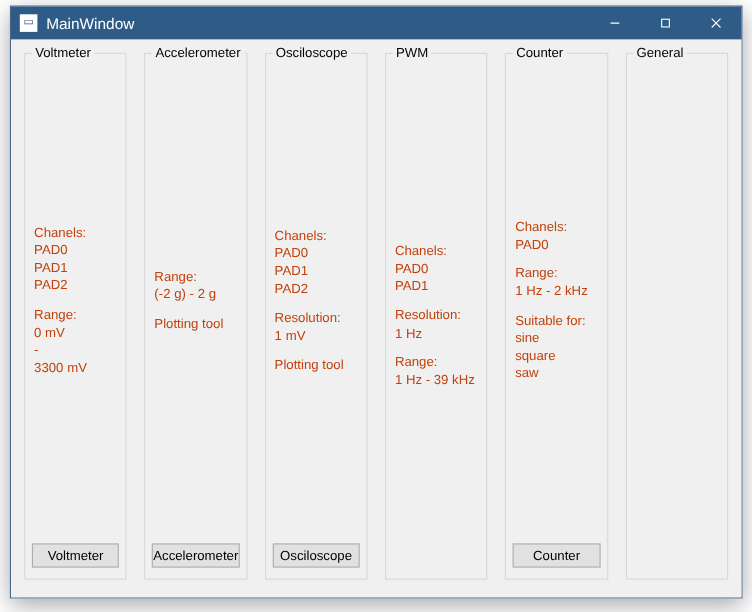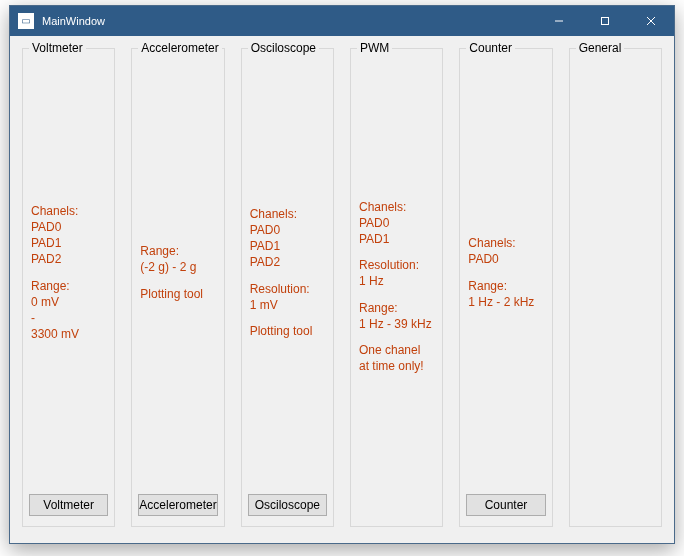--- a/index.html
+++ b/index.html
@@ -27,21 +27,21 @@
     align-items:center;
     padding-left:8px;
     flex:0 0 auto;
   }
   .titlebar .app-icon {
     width:16px; height:16px;
     background:#fff;
     margin-right:8px;
     font-size:10px; line-height:16px; text-align:center; color:#2f5b87;
   }
-  .titlebar .title { font-size:11px; }
+  .titlebar .title { font-size:14px; }
   .titlebar .spacer { flex:1; }
   .win-btn {
     width:46px; height:30px;
     display:flex; align-items:center; justify-content:center;
     color:#fff; font-size:11px;
   }
   .win-btn svg { stroke:#fff; }
   .client {
     flex:1;
     background:#f0f0f0;
@@ -160,31 +160,33 @@
         <div class="group">
           <div class="group-title">PWM</div>
           <div class="group-body">
             <p>Chanels:
 PAD0
 PAD1</p>
             <p>Resolution:
 1 Hz</p>
             <p>Range:
 1 Hz - 39 kHz</p>
-            <p>One chanel
-at time only!</p>
           </div>
         </div>
         <div class="group">
           <div class="group-title">Counter</div>
           <div class="group-body">
             <p>Chanels:
 PAD0</p>
             <p>Range:
 1 Hz - 2 kHz</p>
+            <p>Suitable for:
+sine
+square
+saw</p>
           </div>
           <div class="group-footer"><button class="btn">Counter</button></div>
         </div>
         <div class="group">
           <div class="group-title">General</div>
           <div class="group-body"></div>
         </div>
       </div>
   </div>
 </div>

